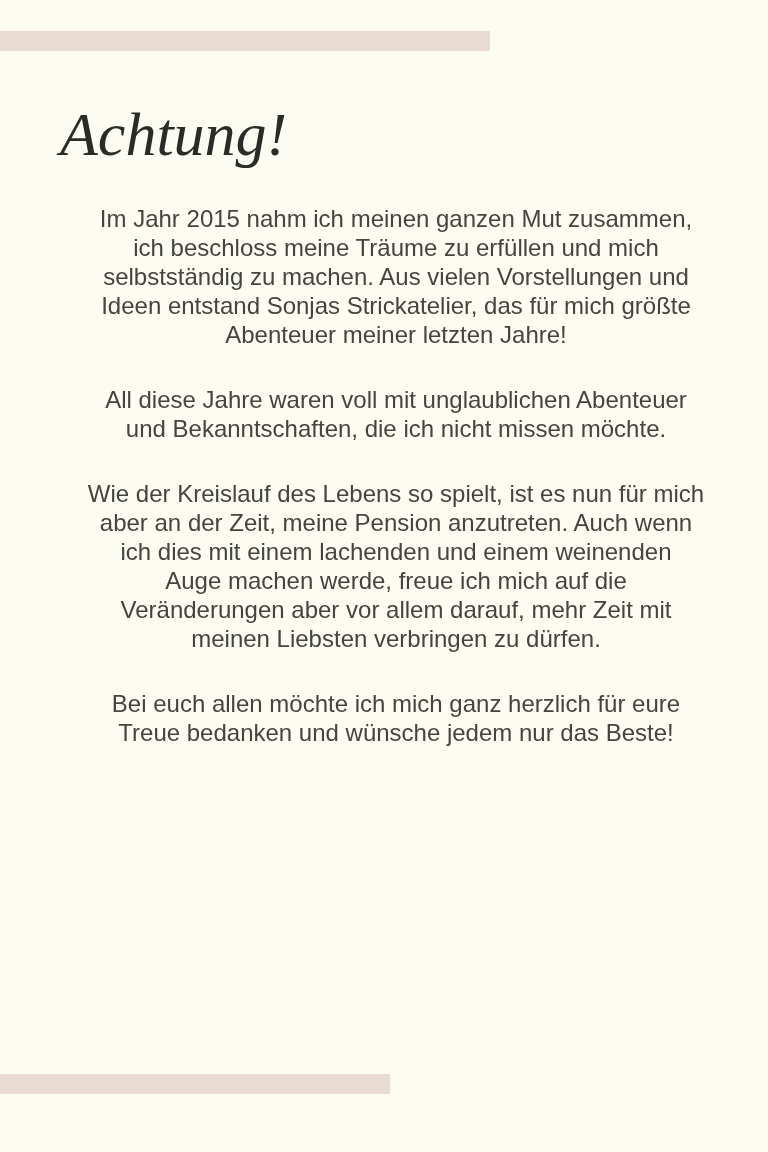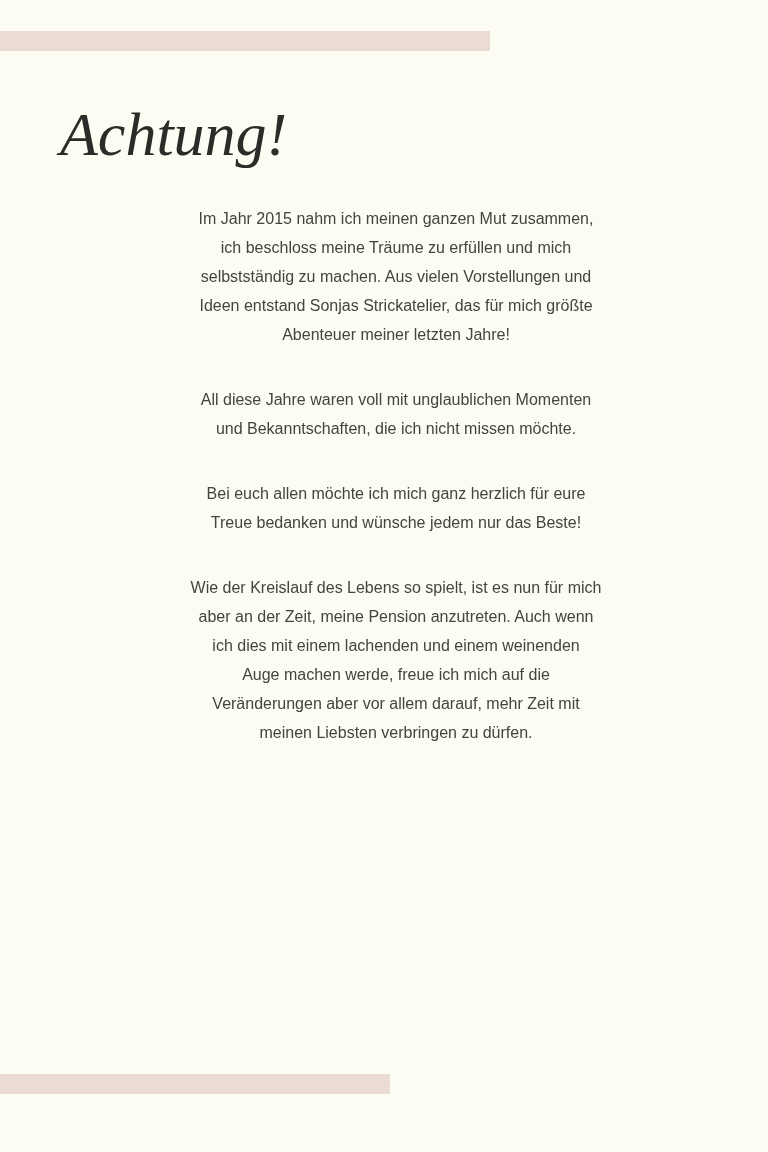--- a/index.html
+++ b/index.html
@@ -53,21 +53,21 @@
   .announcement {
     font-weight: bold;
     font-size: 26px;
     line-height: 37px;
     color: #3B3A35;
     text-align: center;
     white-space: pre-line;
     margin: 62px 0 0 0;
   }
   .body-para {
-    font-size: 16px;
+    font-size: 24px;
     line-height: 29px;
     color: #45443F;
     text-align: center;
     white-space: pre-line;
     margin: 36px 0 0 0;
   }
 </style>
 </head>
 <body>
 
@@ -77,27 +77,27 @@
   <h1 class="title">Achtung!</h1>
 
 
 
   <p class="body-para">Im Jahr 2015 nahm ich meinen ganzen Mut zusammen,
 ich beschloss meine Träume zu erfüllen und mich
 selbstständig zu machen. Aus vielen Vorstellungen und
 Ideen entstand Sonjas Strickatelier, das für mich größte
 Abenteuer meiner letzten Jahre!</p>
 
-  <p class="body-para">All diese Jahre waren voll mit unglaublichen Momenten
+  <p class="body-para">All diese Jahre waren voll mit unglaublichen Abenteuer
 und Bekanntschaften, die ich nicht missen möchte.</p>
-
-  <p class="body-para">Bei euch allen möchte ich mich ganz herzlich für eure
-Treue bedanken und wünsche jedem nur das Beste!</p>
 
   <p class="body-para">Wie der Kreislauf des Lebens so spielt, ist es nun für mich
 aber an der Zeit, meine Pension anzutreten. Auch wenn
 ich dies mit einem lachenden und einem weinenden
 Auge machen werde, freue ich mich auf die
 Veränderungen aber vor allem darauf, mehr Zeit mit
 meinen Liebsten verbringen zu dürfen.</p>
+
+  <p class="body-para">Bei euch allen möchte ich mich ganz herzlich für eure
+Treue bedanken und wünsche jedem nur das Beste!</p>
 </div>
 
 <div class="accent-bar bottom"></div>
 
 </body></html>

